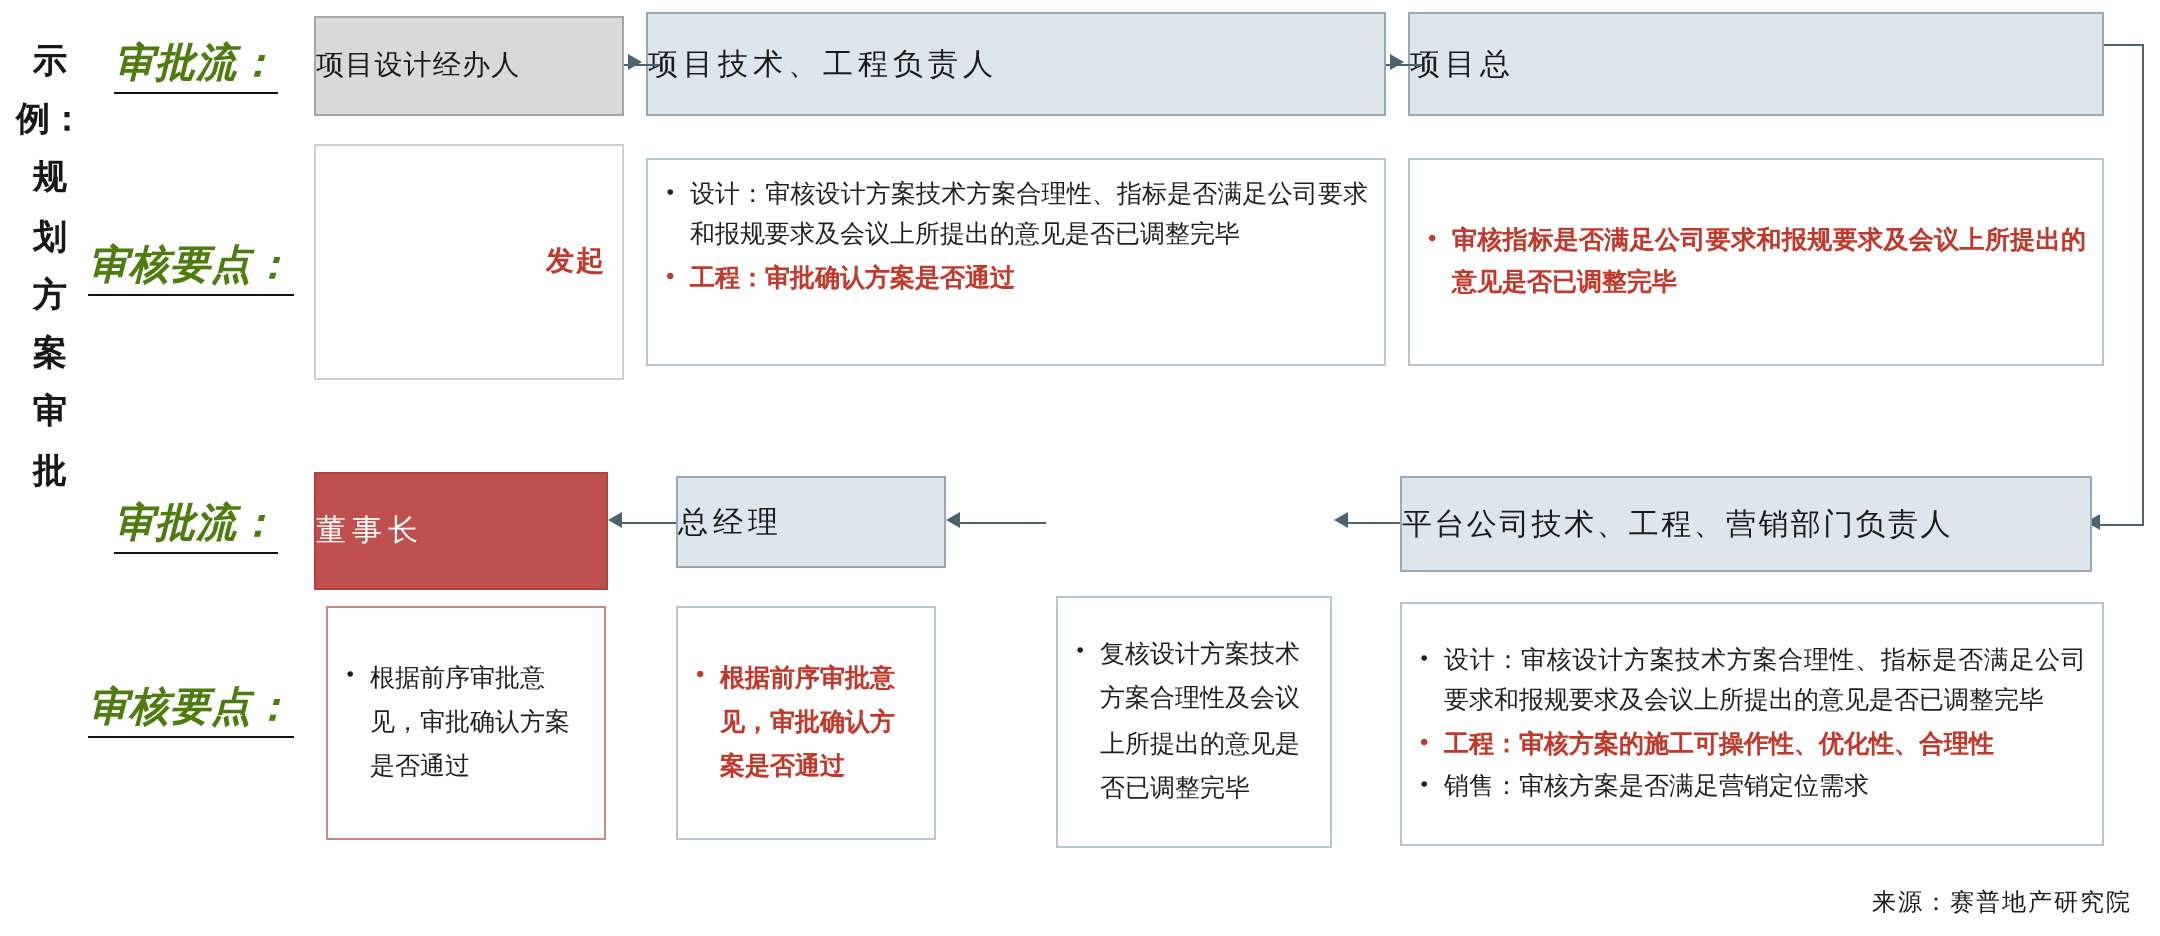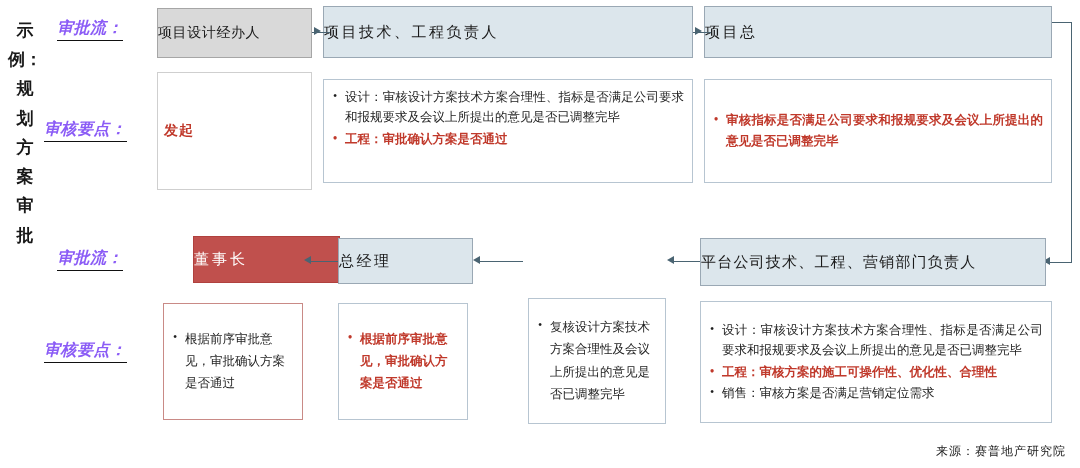--- a/index.html
+++ b/index.html
@@ -36,24 +36,24 @@
     font-weight: bold;
     color: #181818;
     line-height: 1.72;
     letter-spacing: 0;
   }
   .vtitle span { display: block; }
 
   
   .rowlabel {
     position: absolute;
-    font-size: 16px;
+    font-size: 20px;
     font-weight: bold;
     font-style: italic;
-    color: #8b5cf6;
+    color: #4d7c0f;
     border-bottom: 1.6px solid #111111;
     padding-bottom: 1px;
     white-space: nowrap;
     letter-spacing: 0.5px;
   }
 
   
   .box {
     position: absolute;
     box-sizing: border-box;
@@ -199,38 +199,38 @@
   <div class="arrow-r" style="left:314px; top:27px;"></div>
 
   <div class="line hline" style="left:693px; top:32px; width:18px;"></div>
   <div class="arrow-r" style="left:695px; top:27px;"></div>
 
   <div class="line hline" style="left:1052px; top:22px; width:20px;"></div>
   <div class="line vline" style="left:1071px; top:22px; height:240px;"></div>
   <div class="line hline" style="left:1046px; top:262px; width:26px;"></div>
   <div class="arrow-l" style="left:1043px; top:257px;"></div>
 
-  <div class="box box-note plain-border" style="left:157px; top:72px; width:155px; height:118px; align-items:center; justify-content:flex-start;">
+  <div class="box box-note plain-border" style="left:157px; top:72px; width:155px; height:118px; align-items:center; justify-content:flex-end;">
     <span class="centered-red">发起</span>
   </div>
 
   <div class="box box-note" style="left:323px; top:79px; width:370px; height:104px;">
     <ul class="bullets">
       <li>设计：审核设计方案技术方案合理性、指标是否满足公司要求和报规要求及会议上所提出的意见是否已调整完毕</li>
       <li class="red">工程：审批确认方案是否通过</li>
     </ul>
   </div>
 
   <div class="box box-note" style="left:704px; top:79px; width:348px; height:104px; align-items:center;">
     <ul class="bullets">
       <li class="red">审核指标是否满足公司要求和报规要求及会议上所提出的意见是否已调整完毕</li>
     </ul>
   </div>
 
-  <div class="box box-head-red" style="left:157px; top:236px; width:147px; height:47px;margin-left:36px;">
+  <div class="box box-head-red" style="left:157px; top:236px; width:147px; height:59px;">
     <span>董事长</span>
   </div>
 
   <div class="box box-head" style="left:338px; top:238px; width:135px; height:46px;">
     <span>总经理</span>
   </div>
 
 
   <div class="box box-head" style="left:700px; top:238px; width:346px; height:48px; letter-spacing:1.2px;">
     <span>平台公司技术、工程、营销部门负责人</span>

